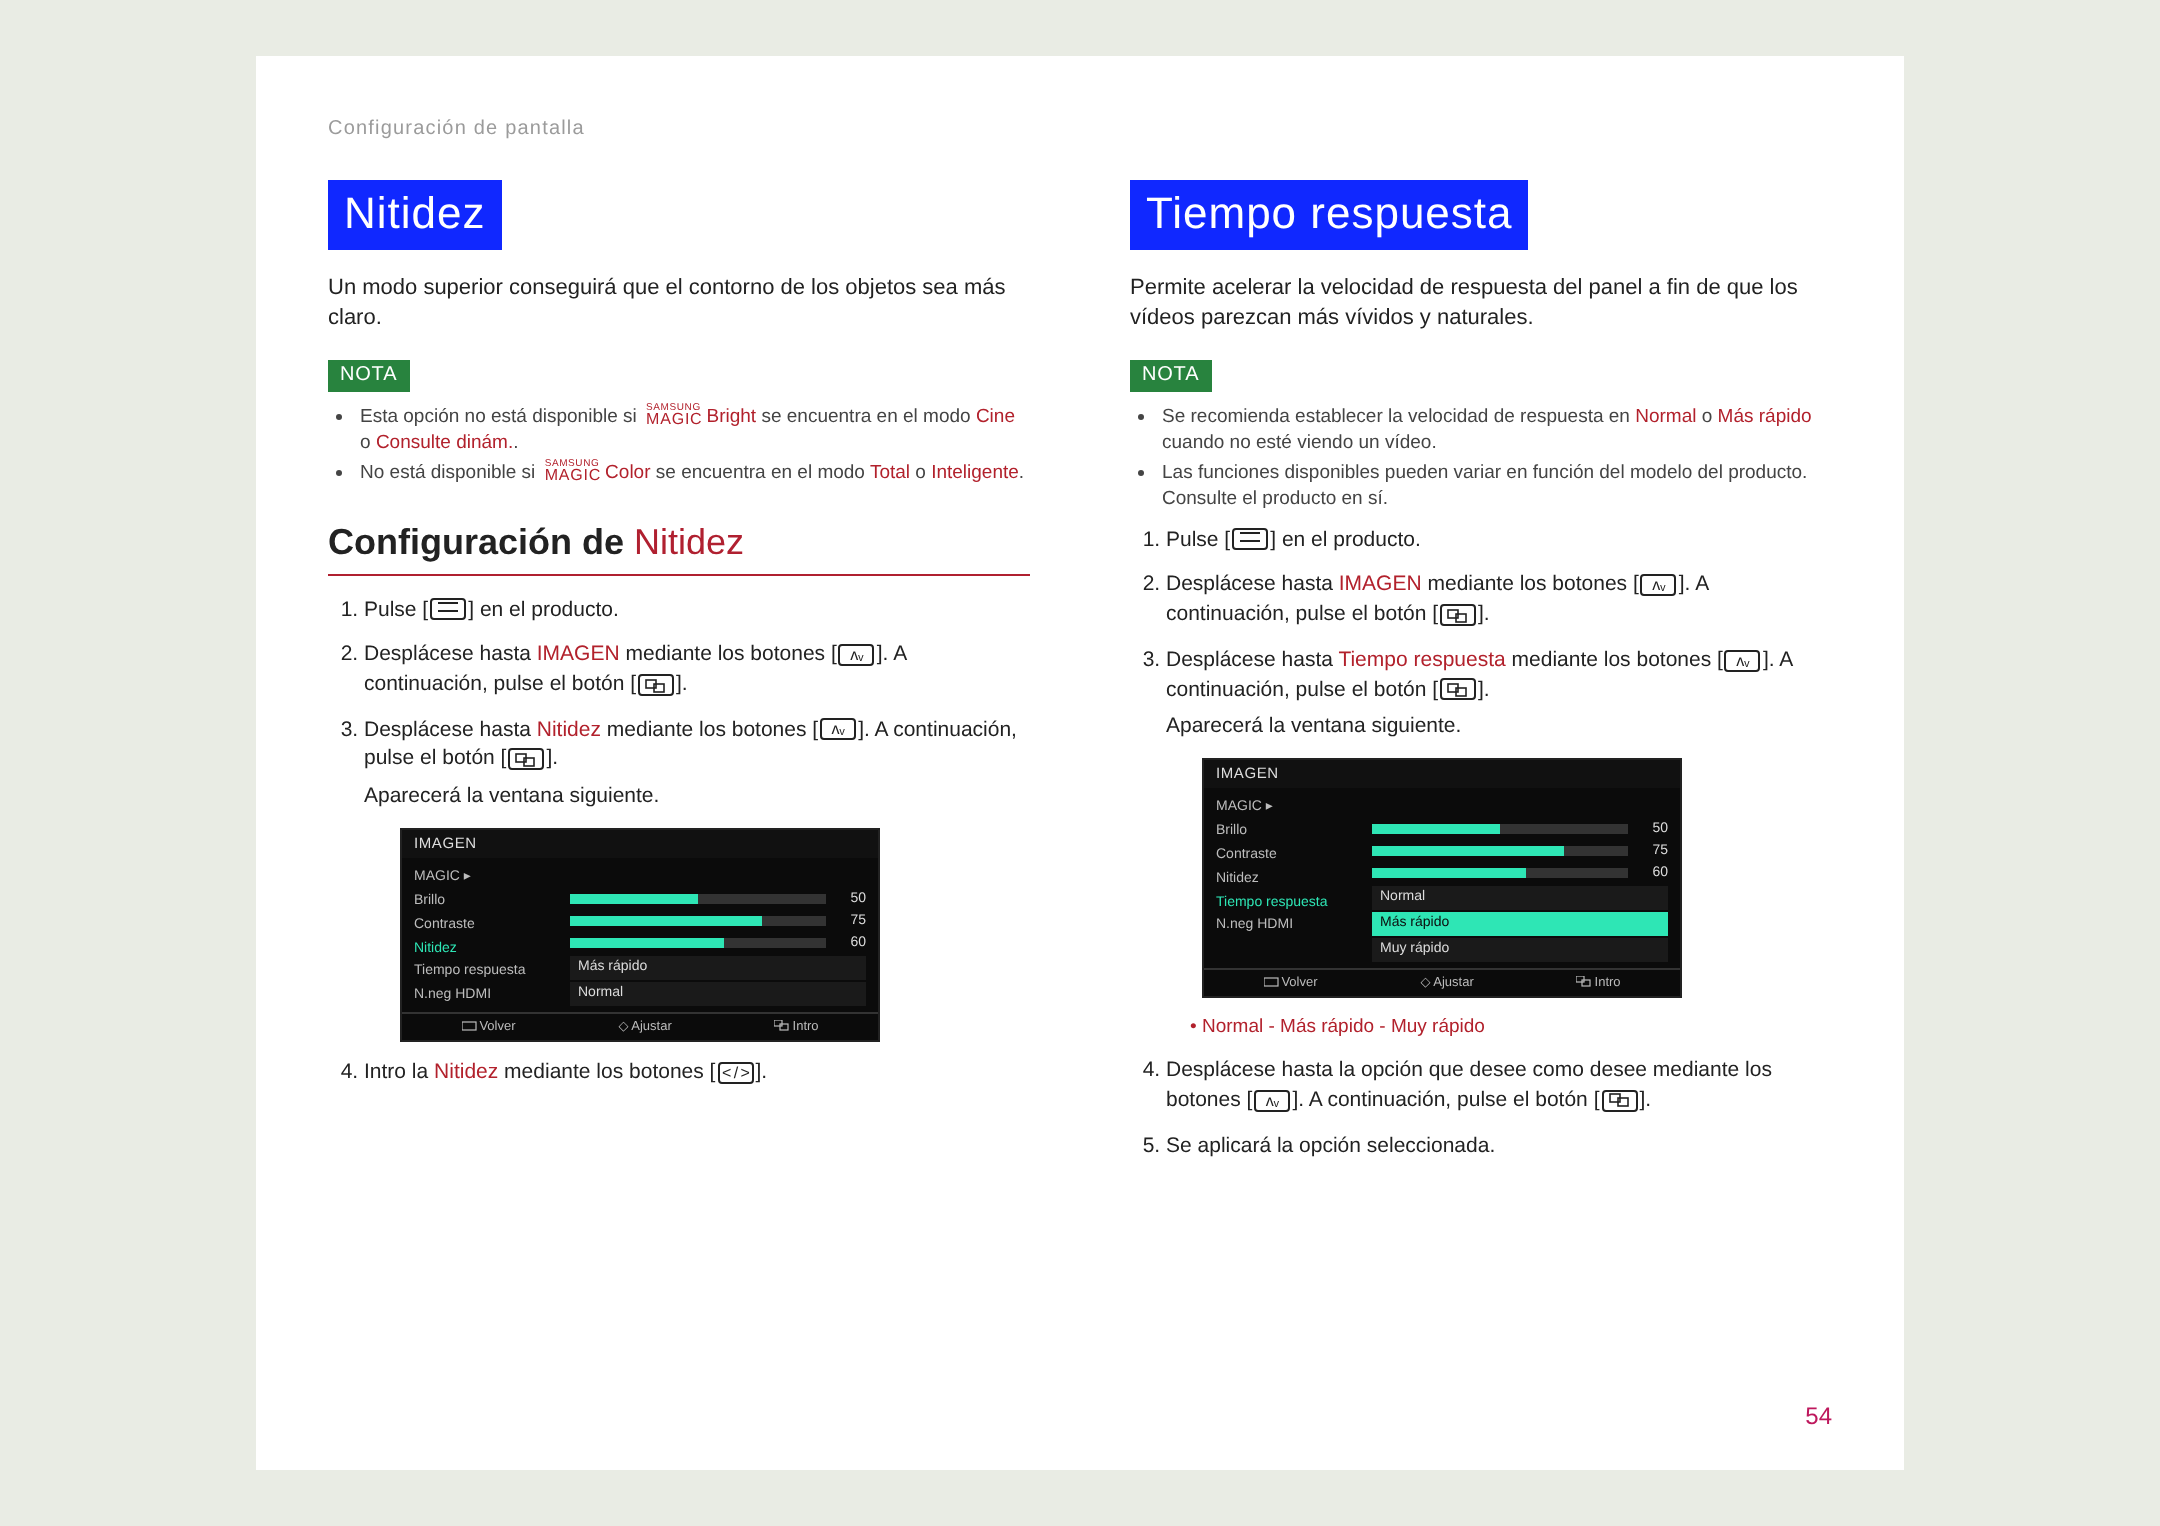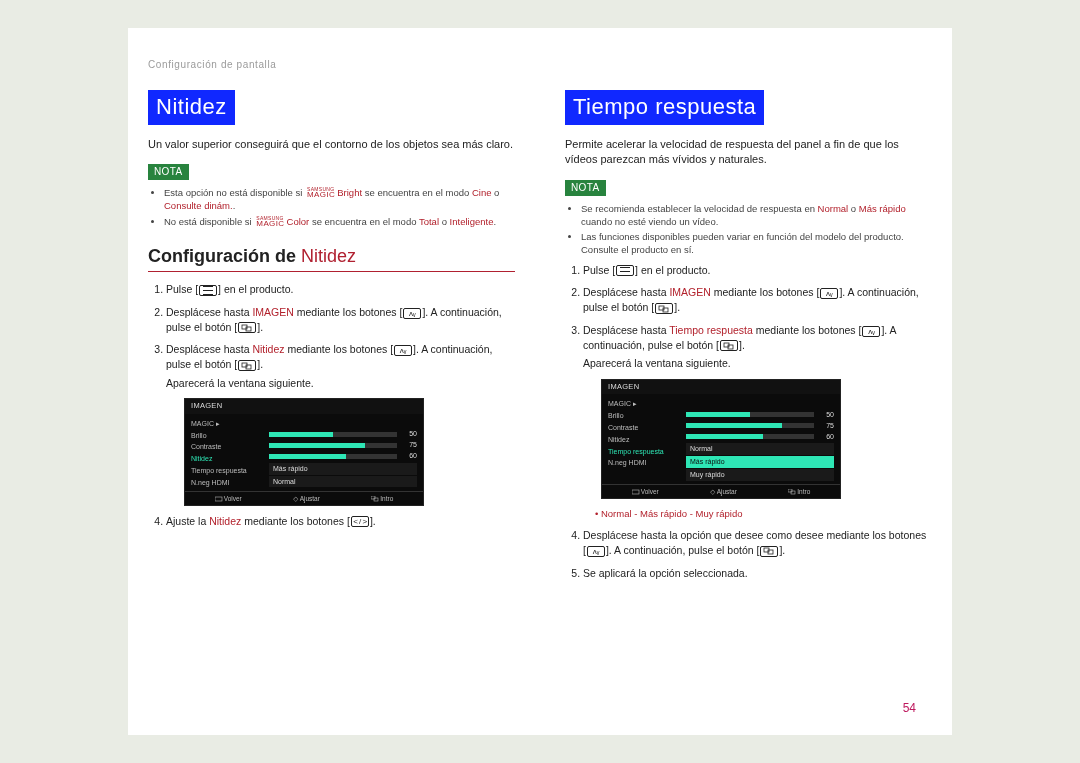--- a/index.html
+++ b/index.html
@@ -1,18 +1,18 @@
 <!DOCTYPE html>
 <html><head>
 <meta charset="utf-8">
 <style>
   *{box-sizing:border-box}
   body{margin:0;background:#e9ece4;font-family:Arial,Helvetica,sans-serif;color:#222;font-size:11px;line-height:1.4}
   .sheet{width:1080px;height:763px;margin:0 auto;padding:28px 0;}
-  .page{background:#fff;width:824px;height:707px;margin:0 auto;padding:30px 20px 20px;position:relative}
+  .page{background:#fff;width:824px;height:707px;margin:0 auto;padding:30px 36px 20px;position:relative}
   .page-number{position:absolute;bottom:18px;right:36px;font-size:12px;color:#be185d}
   .bc{font-size:10px;color:#9b9b9b;letter-spacing:.6px;margin-bottom:18px}
   .cols{display:flex;gap:50px}
   .col{flex:1;min-width:0}
   h1.bluebar{display:inline-block;background:#1028ff;color:#fff;font-weight:400;font-size:22px;letter-spacing:.5px;padding:2px 8px;margin:0 0 12px}
   .para{font-size:11px;margin:0 0 6px}
   .nota{display:inline-block;background:#28833e;color:#fff;font-size:10px;padding:1px 6px;margin:6px 0 4px;letter-spacing:.4px}
   ul.small{margin:2px 0 6px 6px;padding:0 0 0 10px;font-size:9.5px}
   ul.small li{margin:2px 0;color:#444;list-style:disc}
   .red{color:#b2212c}
@@ -51,21 +51,21 @@
 
 <div class="sheet">
  <div class="page">
 
   <div class="bc">Configuración de pantalla</div>
 
   <div class="cols">
 
    <div class="col">
     <h1 class="bluebar">Nitidez</h1>
-    <p class="para">Un valor superior conseguirá que el contorno de los objetos sea más claro.</p>
+    <p class="para">Un modo superior conseguirá que el contorno de los objetos sea más claro.</p>
     <div class="nota">NOTA</div>
     <ul class="small">
       <li>
         <span>Esta opción no está disponible si </span>
         <span class="magic-stack">
           <span class="ms-top">SAMSUNG</span>
           <span class="ms-bot">MAGIC</span>
         </span><span class="red">Bright</span>
         <span> se encuentra en el modo </span>
         <span class="red">Cine</span><span> o </span><span class="red">Consulte dinám.</span>.
@@ -146,21 +146,21 @@
                     </svg><span>Volver</span></span>
             <span>◇ <span>Ajustar</span></span>
             <span><svg viewBox="0 0 8 6">
                       <rect x="0" y="0" width="4" height="3" fill="none" stroke="#bbb" stroke-width="0.6"></rect>
                       <rect x="3" y="2" width="4" height="3" fill="none" stroke="#bbb" stroke-width="0.6"></rect>
                     </svg><span>Intro</span></span>
           </div>
         </div>
       </li>
       <li>
-        <span>Ajuste la </span><span class="hl">Nitidez</span><span> mediante los botones [</span><span class="iconbox lr-icon"></span><span>].</span>
+        <span>Intro la </span><span class="hl">Nitidez</span><span> mediante los botones [</span><span class="iconbox lr-icon"></span><span>].</span>
       </li>
     </ol>
    </div>
 
    <div class="col">
     <h1 class="bluebar">Tiempo respuesta</h1>
     <p class="para">Permite acelerar la velocidad de respuesta del panel a fin de que los vídeos parezcan más vívidos y naturales.</p>
     <div class="nota">NOTA</div>
     <ul class="small">
       <li>

